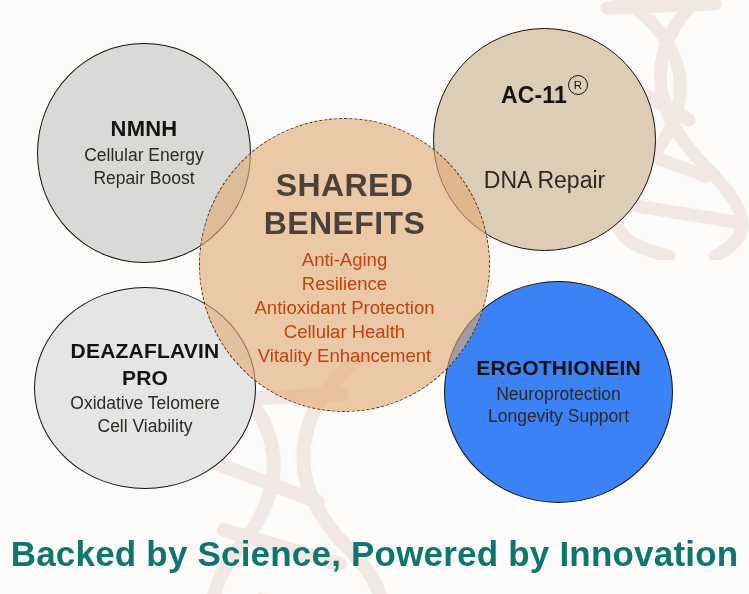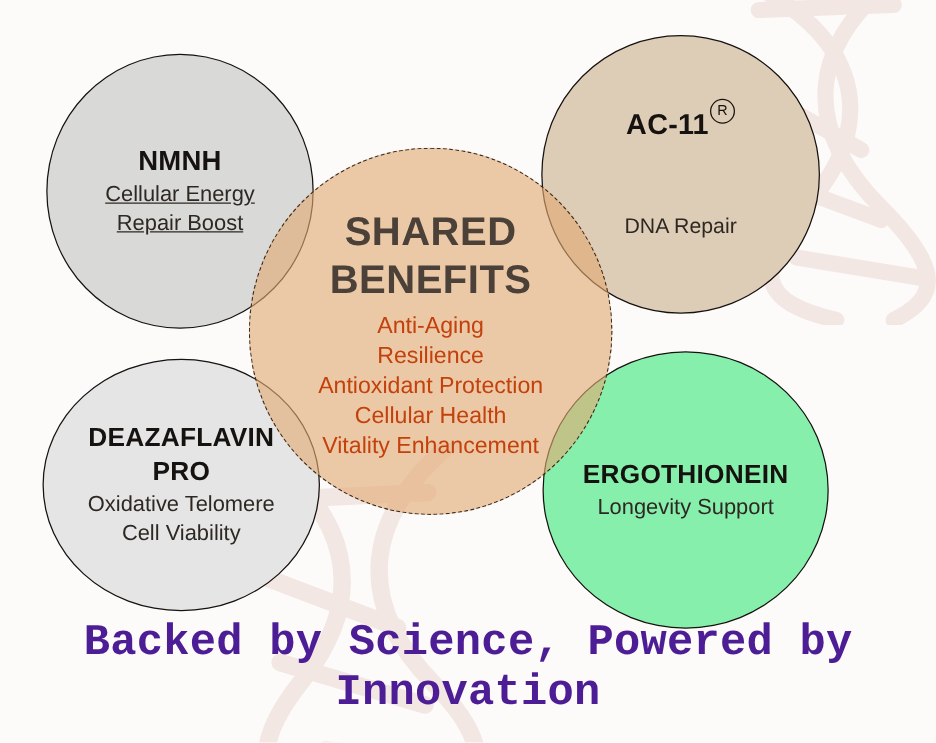--- a/index.html
+++ b/index.html
@@ -54,32 +54,32 @@
   }
 
   
   #c-nmnh {
     left: 37px;  top: 43px;
     width: 214px; height: 220px;
     background: #d9d9d8;
     z-index: 3;
   }
   #c-nmnh .node-title { font-size: 22px; margin-bottom: 3px; }
-  #c-nmnh .node-sub   { font-size: 17.5px; text-decoration: underline; }
+  #c-nmnh .node-sub   { font-size: 17.5px; }
 
   
   #c-ac11 {
     left: 433px; top: 28px;
     width: 223px; height: 223px;
     background: #ddcdb7;
     z-index: 3;
     gap: 13px;
   }
   #c-ac11 .node-title { font-size: 23px; margin-bottom: 3px; }
-  #c-ac11 .node-sub   { font-size: 17px; margin-top: 41px; }
+  #c-ac11 .node-sub   { font-size: 23px; margin-top: 41px; }
   .reg-wrap {
     display: inline-flex;
     align-items: flex-start;
     justify-content: center;
   }
   .reg-mark {
     display: inline-flex;
     align-items: center;
     justify-content: center;
     width: 18px; height: 18px;
@@ -98,23 +98,23 @@
     left: 34px; top: 287px;
     width: 222px; height: 202px;
     background: #e5e5e5;
     z-index: 3;
   }
   #c-deaza .node-title { font-size: 21px; margin-bottom: 2px; line-height: 1.18; }
   #c-deaza .node-sub   { font-size: 17.5px; }
 
   
   #c-ergo {
-    left: 434px; top: 281px;
+    left: 444px; top: 281px;
     width: 229px; height: 222px;
-    background: #86efac;
+    background: #3b82f6;
     z-index: 3;
   }
   #c-ergo .node-title { font-size: 21px; margin-bottom: 3px; }
   #c-ergo .node-sub   { font-size: 17.5px; }
 
   
   #c-shared {
     left: 199px; top: 118px;
     width: 291px; height: 294px;
     background: rgba(226, 170, 115, 0.62);
@@ -136,24 +136,24 @@
     line-height: 1.30;
     white-space: nowrap;
   }
 
   
   #tagline {
     position: absolute;
     left: 0; right: 0;
     bottom: 20px;
     text-align: center;
-    font-family: Liberation Mono, monospace;
+    font-family: Liberation Sans, sans-serif;
     font-size: 35px;
     font-weight: bold;
-    color: #4c1d95;
+    color: #0f766e;
     letter-spacing: 0.2px;
     z-index: 8;
   }
 </style>
 </head>
 <body>
 
 <div id="stage">
 
   <svg class="watermark wm-tr" width="260" height="290" viewBox="0 0 260 290" aria-hidden="true">
@@ -194,20 +194,21 @@
 
   <div class="circle node" id="c-deaza">
     <div class="node-title">DEAZAFLAVIN</div>
     <div class="node-title">PRO</div>
     <div class="node-sub">Oxidative Telomere</div>
     <div class="node-sub">Cell Viability</div>
   </div>
 
   <div class="circle node" id="c-ergo">
     <div class="node-title">ERGOTHIONEIN</div>
+    <div class="node-sub">Neuroprotection</div>
     <div class="node-sub">Longevity Support</div>
   </div>
 
   <div class="circle" id="c-shared">
     <div id="shared-title">
       <div>SHARED</div>
       <div>BENEFITS</div>
     </div>
     <div id="shared-list">
       <div>Anti-Aging</div>

